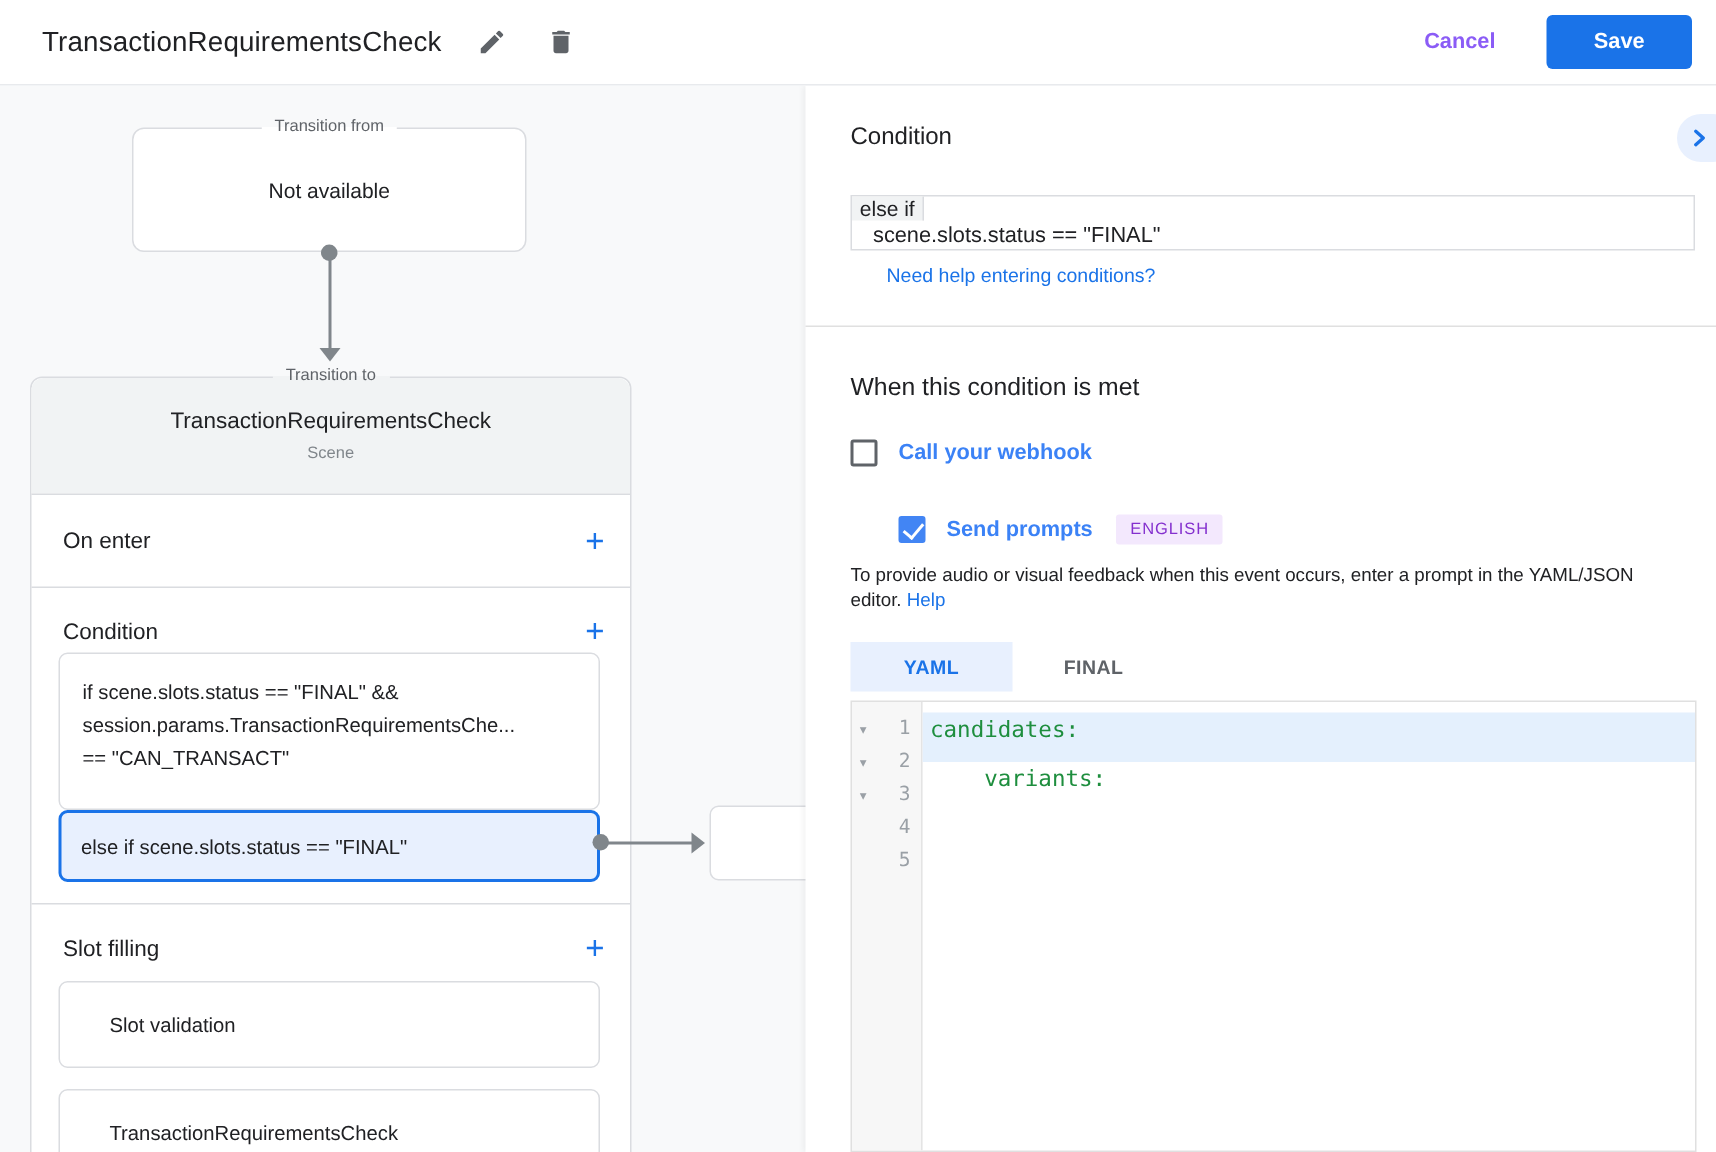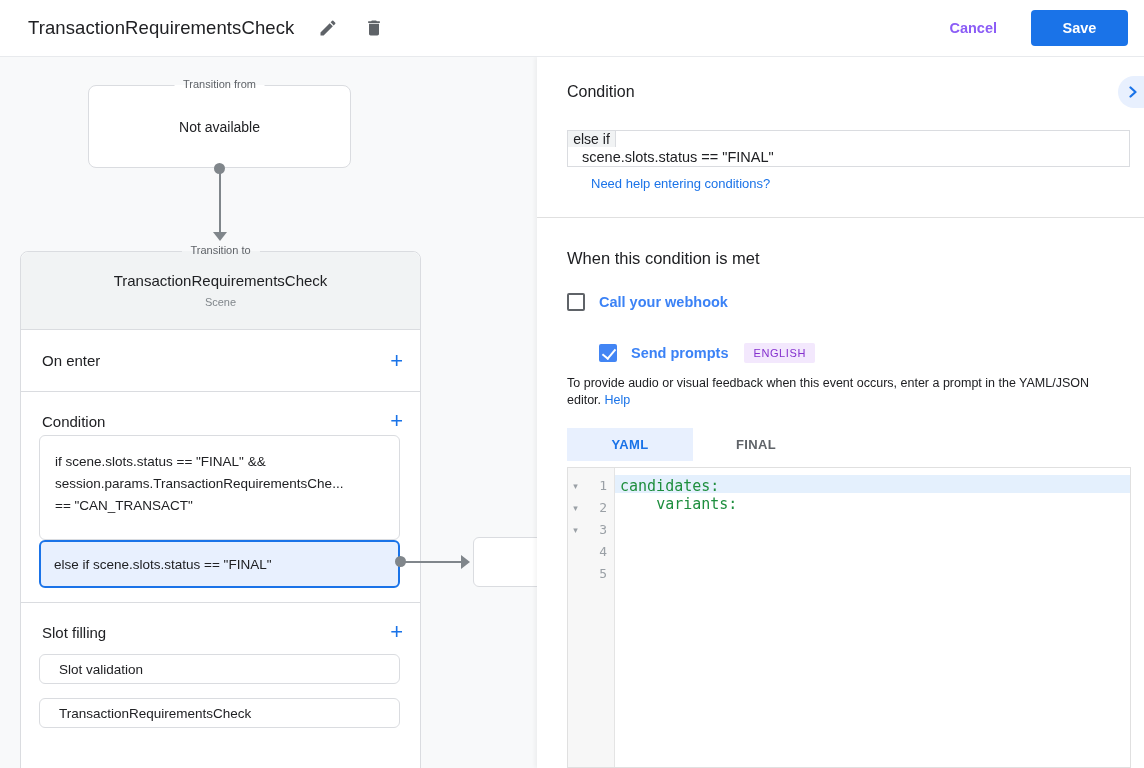--- a/index.html
+++ b/index.html
@@ -43,21 +43,21 @@
   .row-label { font-size:15px; color:#202124; flex:1; }
   .plus { color:#1a73e8; font-size:22px; font-weight:300; line-height:20px; cursor:pointer; }
   .card-section { border-top:1px solid #dadce0; padding:15px 0 14px 0; }
   .section-head { display:flex; align-items:center; padding:0 17px 0 21px; height:28px; }
   .cond-box { margin:0 20px 0 18px; background:#fff; border:1px solid #dadce0; border-radius:6px;
     height:105px; padding:15px 15px; font-size:13.5px; line-height:22px; color:#202124; cursor:pointer; }
   .cond-else { margin:0 20px 0 18px; background:#e8f0fe; border:2px solid #1a73e8; border-radius:6px;
     height:48px; display:flex; align-items:center; padding:0 13px; font-size:13.5px; color:#202124;
     position:relative; cursor:pointer; }
   .slot-box { margin:8px 20px 0 18px; background:#fff; border:1px solid #dadce0; border-radius:6px;
-    height:30px; display:flex; align-items:center; padding:0 19px; font-size:13.5px; cursor:pointer; }
+    height:58px; display:flex; align-items:center; padding:0 33px; font-size:13.5px; cursor:pointer; }
   .slot-box + .slot-box { margin-top:14px; }
 
   .h-dot { position:absolute; left:395px; top:499px; width:11px; height:11px; border-radius:50%; background:#80868b; }
   .h-line { position:absolute; left:404px; top:504px; width:58px; height:2px; background:#80868b; }
   .h-arrowhead { position:absolute; left:461px; top:498px; width:0; height:0;
     border-top:7px solid transparent; border-bottom:7px solid transparent; border-left:9px solid #80868b; }
   .partial-box { position:absolute; left:473px; top:480px; width:76px; height:50px; background:#fff;
     border:1px solid #dadce0; border-radius:6px; }
 
   
@@ -83,34 +83,34 @@
   .checkbox.checked { background:#4285f4; border-color:#4285f4; position:relative; }
   .checkbox.checked::after { content:""; position:absolute; left:4px; top:0px; width:6px; height:11px;
     border:solid #fff; border-width:0 2px 2px 0; transform:rotate(40deg); }
   .check-label { font-size:14.5px; font-weight:bold; color:#3b82f6; margin-left:14px; }
   .lang-badge { margin-left:16px; background:#f3e8fd; color:#8430ce; font-size:11px; font-weight:normal;
     letter-spacing:.6px; padding:4px 9px; border-radius:2px; }
   .panel-desc { position:absolute; left:30px; top:318px; width:548px; font-size:12.5px; line-height:17px; color:#202124; }
   .panel-desc a { color:#1a73e8; text-decoration:none; cursor:pointer; }
 
   .tabs { position:absolute; left:30px; top:371px; display:flex; }
-  .tab { width:126px; height:33px; display:flex; align-items:center; justify-content:center;
+  .tab { width:108px; height:33px; display:flex; align-items:center; justify-content:center;
     font-size:13px; font-weight:bold; color:#5f6368; cursor:pointer; letter-spacing:.3px; }
   .tab.active { color:#1a73e8; background:#e8f0fe; }
 
   
   .editor { position:absolute; left:30px; top:410px; width:564px; height:301px; border:1px solid #e0e0e0;
     display:flex; font-family:"DejaVu Sans Mono","Liberation Mono",monospace; font-size:15px; overflow:hidden; }
   .gutter { width:47px; background:#f7f7f7; border-right:1px solid #e4e4e4; padding-top:7px; }
   .gutter-row { height:22px; line-height:22px; display:flex; align-items:center; }
   .fold { width:15px; font-size:9px; color:#9aa0a6; text-align:center; cursor:pointer;
     font-family:"Liberation Sans",sans-serif; }
   .lnum { flex:1; text-align:right; padding-right:7px; color:#9aa0a6; font-size:13px; }
   .code-col { flex:1; padding-top:7px; overflow:hidden; cursor:text; }
-  .code-row { height:18px; line-height:22px; padding-left:5px; white-space:pre; }
+  .code-row { height:33px; line-height:22px; padding-left:5px; white-space:pre; }
   .code-row.hl { background:#e4f0fd; }
   .tok-key { color:#1e8e3e; }
   .tok-plain { color:#202124; }
 </style>
 </head>
 <body>
 
 <div class="topbar">
   <span class="topbar-title">TransactionRequirementsCheck</span>
   <button class="icon-btn">

